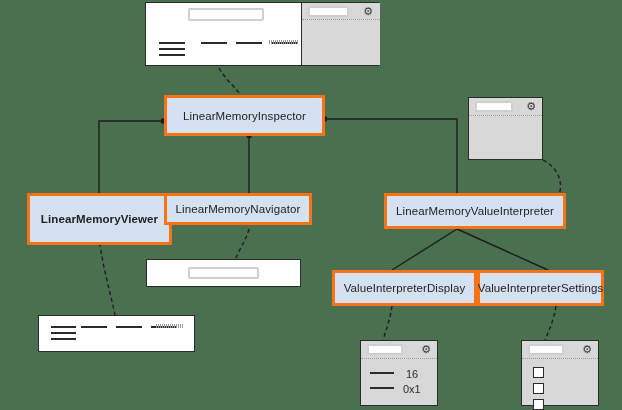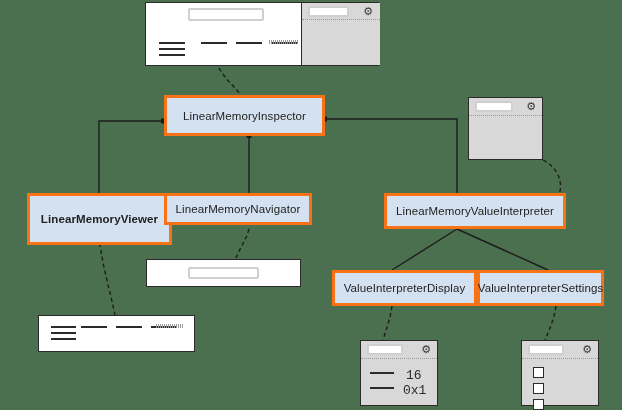--- a/index.html
+++ b/index.html
@@ -84,23 +84,23 @@
     height: 2px;
   }
   .dots {
     position: absolute;
     height: 4px;
     background: repeating-linear-gradient(to right,
       #9a9a9a 0px, #9a9a9a 1px, transparent 1px, transparent 2px);
   }
   .valtxt {
     position: absolute;
-    font-size: 13px;
+    font-size: 11px;
     color: #2b2b2b;
-    font-family: Liberation Mono, monospace;
+    font-family: Liberation Sans, sans-serif;
   }
   .cbox {
     position: absolute;
     box-sizing: border-box;
     width: 11px;
     height: 11px;
     border: 1.5px solid #2b2b2b;
     background: #ffffff;
   }
 </style>

